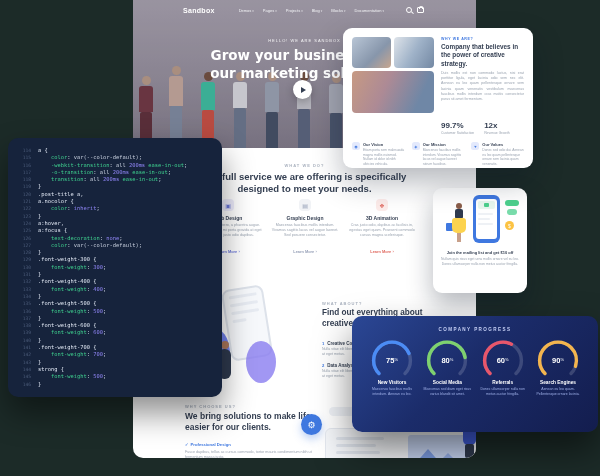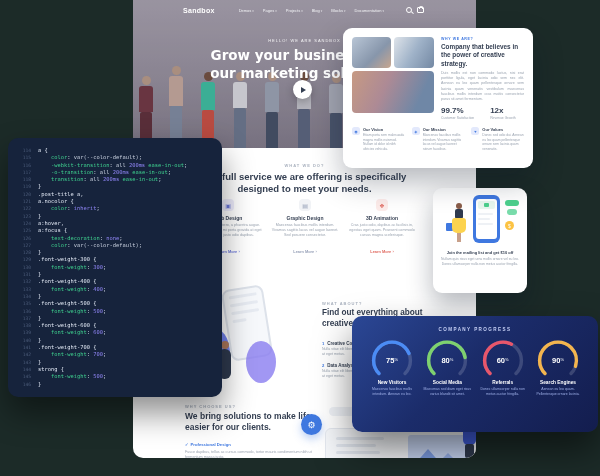--- a/index.html
+++ b/index.html
@@ -106,21 +106,21 @@
   .photos{width:82px;flex:none;}
   .photo-row{display:flex;gap:3px;}
   .photo{border-radius:4px;}
   .ph1{width:39px;height:31px;background:linear-gradient(135deg,#b9c6d6,#8796ab 60%,#c7a68f);}
   .ph2{width:40px;height:31px;background:linear-gradient(120deg,#dfe4ea,#9fb2c8 50%,#7388a3);}
   .ph3{width:82px;height:42px;margin-top:3px;background:linear-gradient(115deg,#c79a83,#ad8a95 40%,#6f87a6 80%);}
   .card-a-text{flex:1;min-width:0;}
   .card-eyebrow{font-size:3.6px;letter-spacing:.6px;color:#3f78e0;font-weight:bold;}
   .card-heading{font-size:6.4px;font-weight:bold;color:#343f52;line-height:1.3;margin-top:2px;}
   .card-body{font-size:3.6px;line-height:1.45;color:#9aa3b0;margin-top:3px;text-align:justify;}
-  .stats-row{display:flex;gap:16px;margin-top:4px;}
+  .stats-row{display:flex;gap:10px;margin-top:19px;}
   .stat-value{font-size:8px;font-weight:bold;color:#343f52;}
   .stat-label{font-size:3.4px;color:#9aa3b0;margin-top:1px;}
   .features-row{display:flex;gap:7px;margin-top:7px;}
   .feature{flex:1;display:flex;gap:3px;}
   .feat-icon{width:8px;height:8px;flex:none;border-radius:2.5px;background:#e3e9fc;color:#3f78e0;
              display:flex;align-items:center;justify-content:center;font-size:4px;}
   .feat-title{font-size:4px;font-weight:bold;color:#343f52;}
   .feat-text{font-size:3.3px;line-height:1.4;color:#9aa3b0;margin-top:1px;}
 
   

